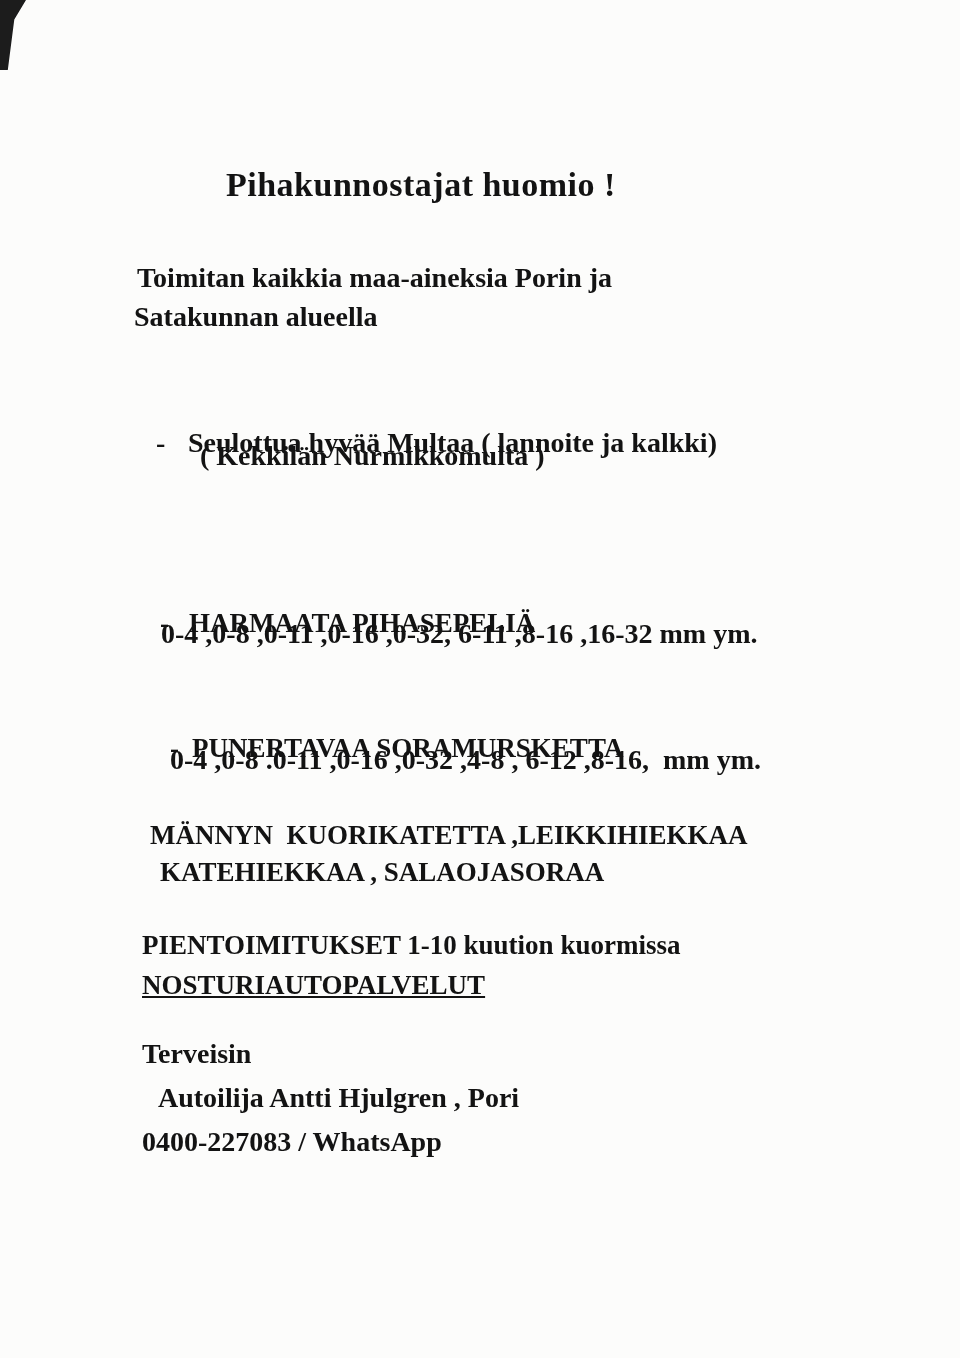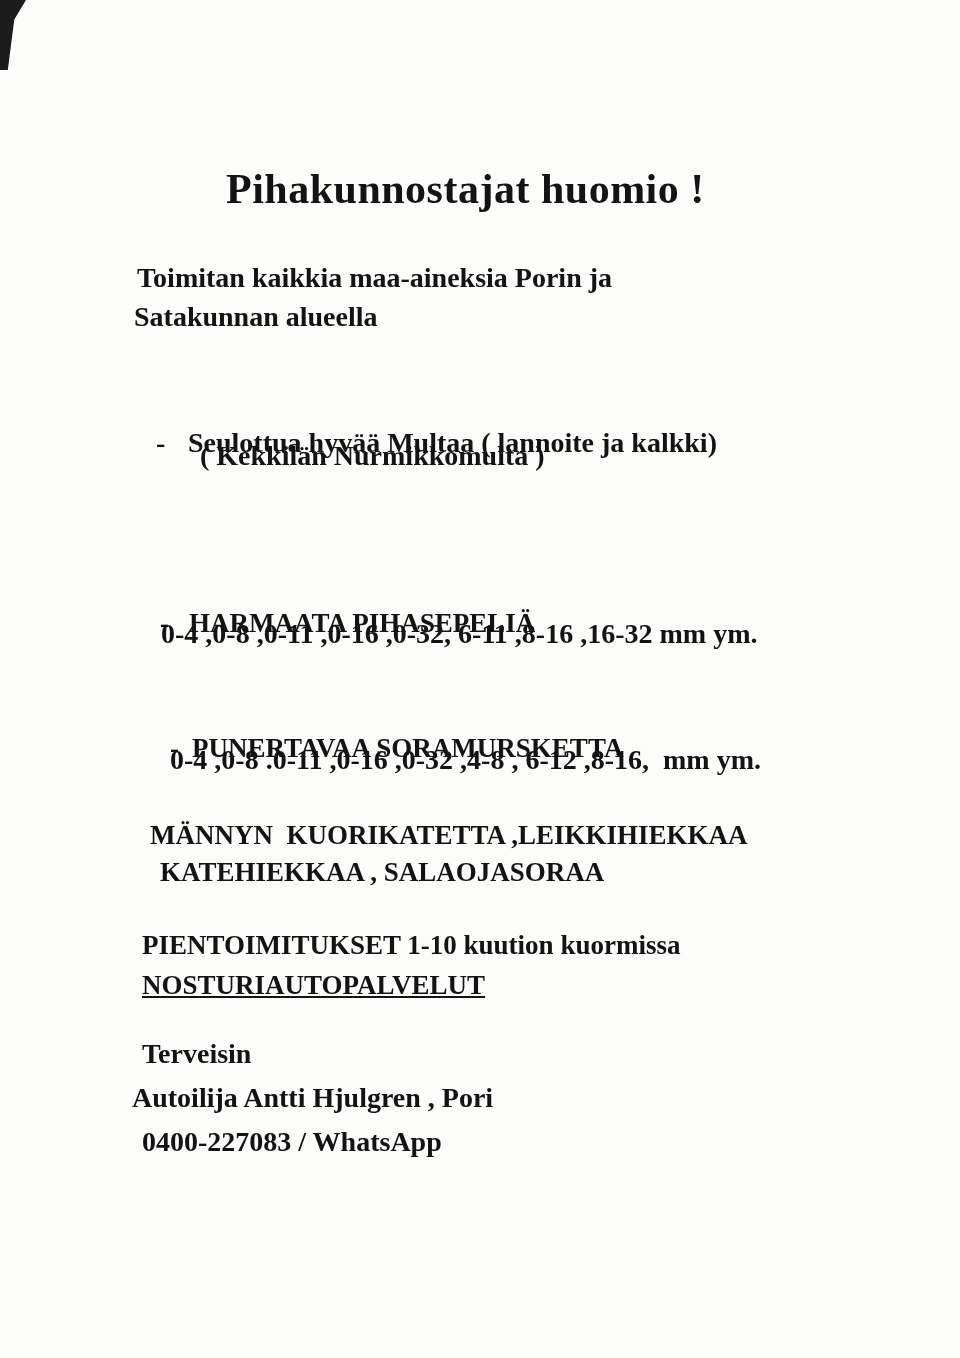--- a/index.html
+++ b/index.html
@@ -17,21 +17,21 @@
     font-family: "Liberation Serif", "DejaVu Serif", serif;
     font-weight: bold;
     color: #131313;
   }
   .line {
     position: absolute;
     white-space: pre;
     line-height: 1.15;
   }
   .fs-web   { font-size: 29px; letter-spacing: 0.5px; }
-  .fs-title { font-size: 42px; letter-spacing: 0.5px; text-align: right; }
+  .fs-title { font-size: 34px; letter-spacing: 0.5px; text-align: right; }
   .fs-body  { font-size: 28px; }
   .fs-caps  { font-size: 27px; }
   .marker {
     display: inline-block;
   }
   .mk-32 { width: 32px; }
   .mk-29 { width: 29px; }
   .mk-22 { width: 22px; }
   .corner-artifact {
     position: absolute;
@@ -72,16 +72,16 @@
   </div>
   <div class="line fs-body" style="left:170px; top:744px;">0-4 ,0-8 .0-11 ,0-16 ,0-32 ,4-8 , 6-12 ,8-16,  mm ym.</div>
 
   <div class="line fs-caps" style="left:150px; top:820px;">MÄNNYN  KUORIKATETTA ,LEIKKIHIEKKAA</div>
   <div class="line fs-caps" style="left:160px; top:857px;">KATEHIEKKAA , SALAOJASORAA</div>
 
   <div class="line fs-caps" style="left:142px; top:930px;">PIENTOIMITUKSET 1-10 kuution kuormissa</div>
   <div class="line fs-caps" style="left:142px; top:970px;text-decoration:underline;">NOSTURIAUTOPALVELUT</div>
 
   <div class="line fs-body" style="left:142px; top:1038px;">Terveisin</div>
-  <div class="line fs-body" style="left:132px; top:1082px;">Autoilija Antti Hjulgren , Pori</div>
+  <div class="line fs-body" style="left:158px; top:1082px;">Autoilija Antti Hjulgren , Pori</div>
   <div class="line fs-body" style="left:142px; top:1126px;">0400-227083 / WhatsApp</div>
 
 </div>
 
 </body></html>

